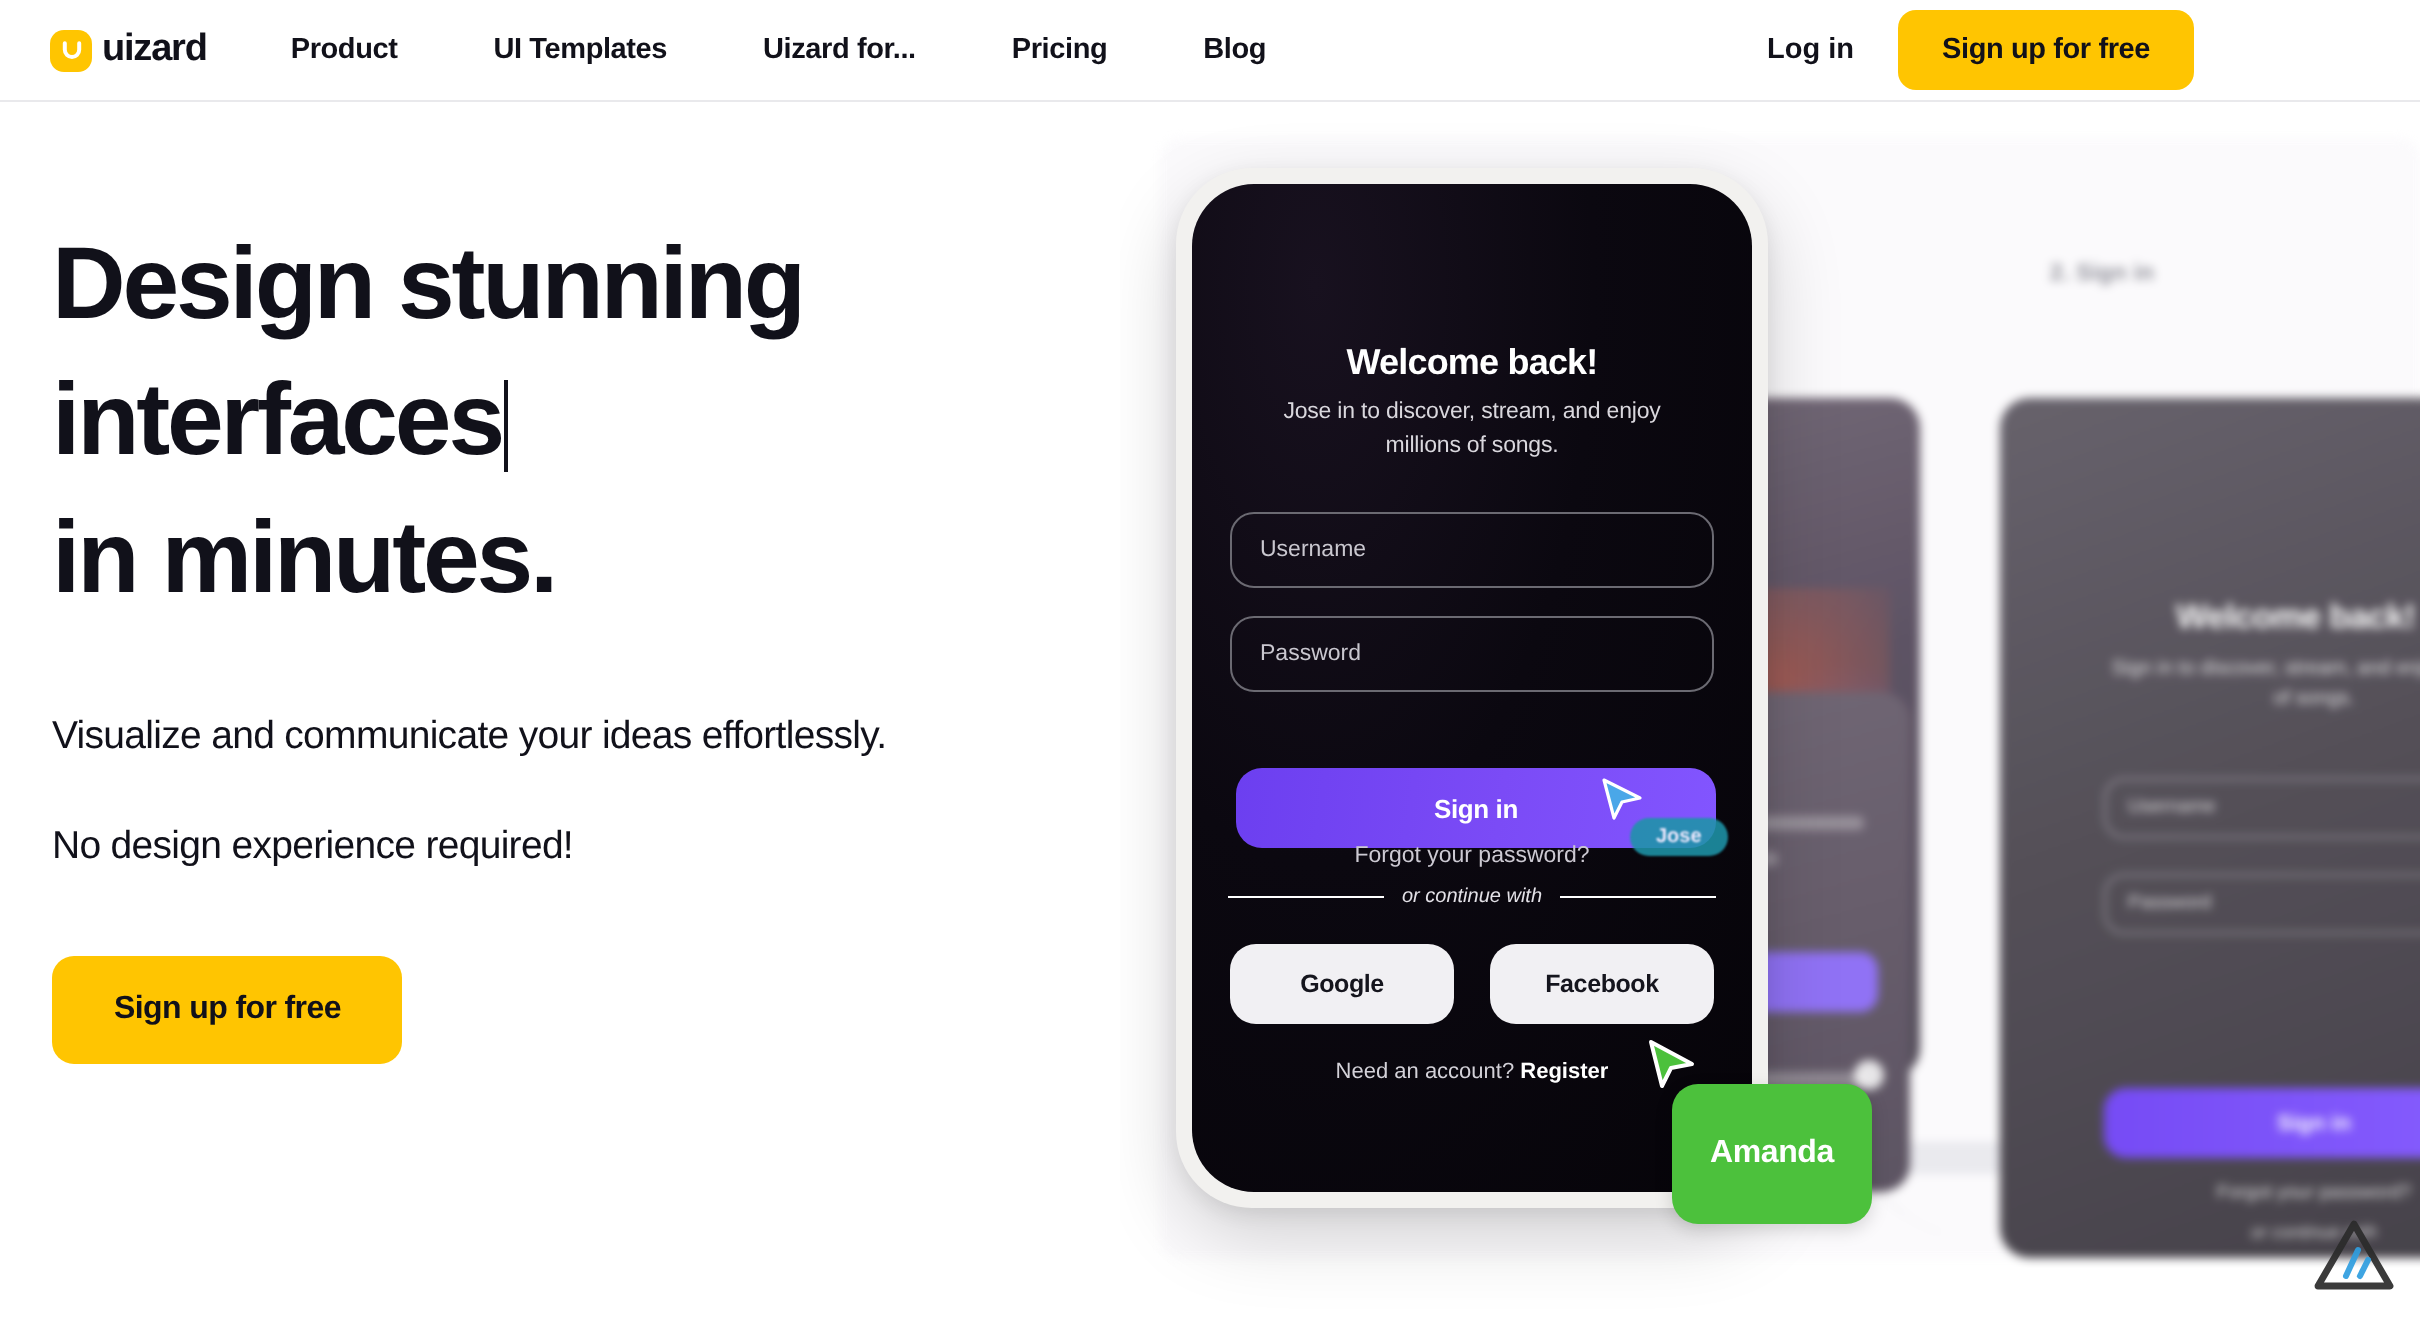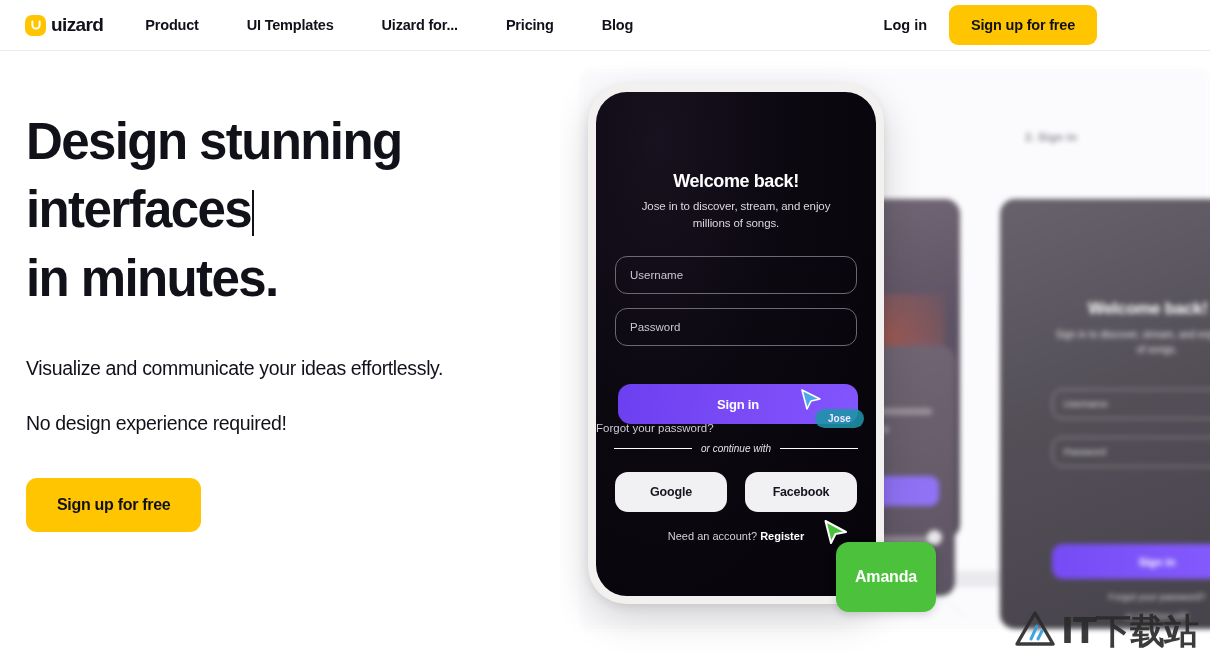--- a/index.html
+++ b/index.html
@@ -264,21 +264,21 @@
     display: flex; align-items: center; justify-content: center;
     letter-spacing: -0.2px;
   }
   .scr-ghosttext {
     position: absolute; left: 26px; top: 300px;
     font-size: 30px; font-weight: bold; letter-spacing: -1px;
     color: rgba(255,255,255,.055);
   }
   .scr-forgot {
     position: absolute; left: 0; top: 330px; width: 280px;
-    text-align: left; color: #ccc9d2; font-size: 11.5px;
+    text-align: center; color: #ccc9d2; font-size: 11.5px;
   }
   .divider-row {
     position: absolute; left: 18px; top: 348px;
     width: 244px; height: 16px;
     display: flex; align-items: center; gap: 9px;
   }
   .divider-row .rule { flex: 1; height: 1px; background: #ffffff; }
   .divider-row .lbl {
     font-size: 10px; color: #e3e1e7; font-style: italic;
     white-space: nowrap;
@@ -473,14 +473,13 @@
 </div>
 
 <div class="watermark">
   <span>
     <svg width="42" height="38" viewBox="0 0 42 38">
       <path d="M21 3 L39 34 L3 34 Z" fill="none" stroke="#2b2b2b" stroke-width="3.4" stroke-linejoin="round"></path>
       <path d="M17 29 L23 16" stroke="#2f9ee0" stroke-width="3" stroke-linecap="round"></path>
       <path d="M24 29 L28 21" stroke="#2f9ee0" stroke-width="3" stroke-linecap="round"></path>
     </svg>
   </span>
-  <span class="wm-text">IT下载站</span>
 </div>
 
 </body></html>

